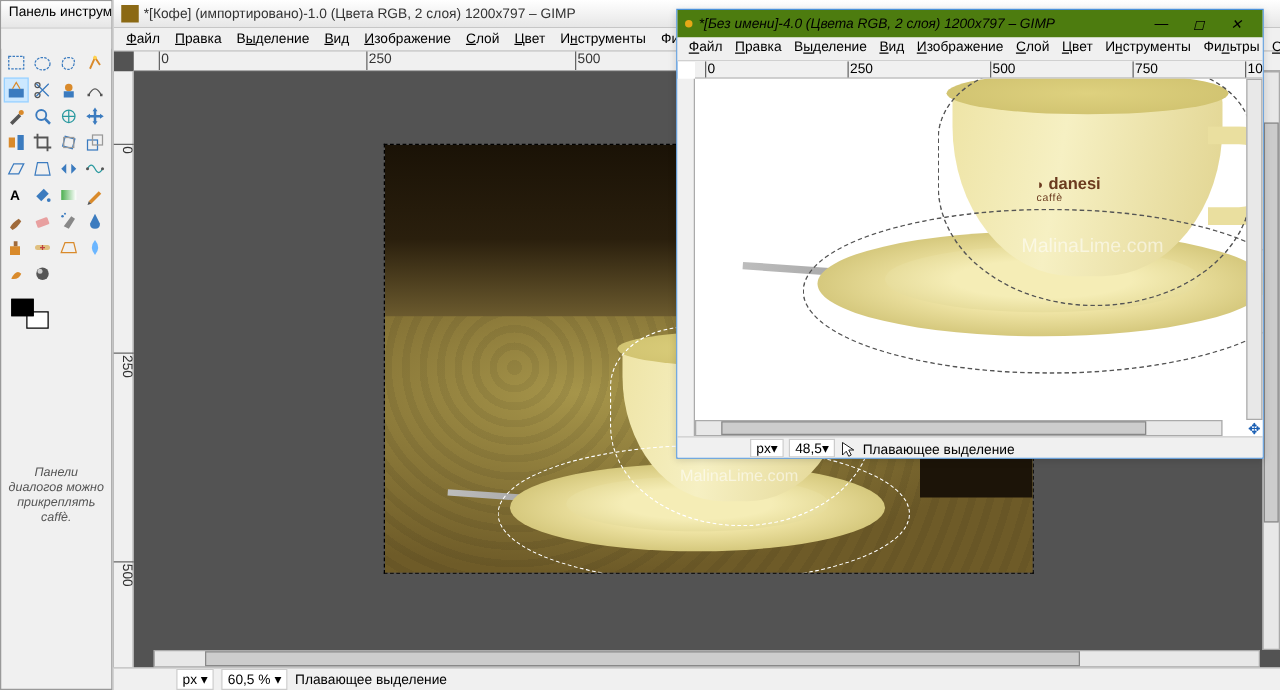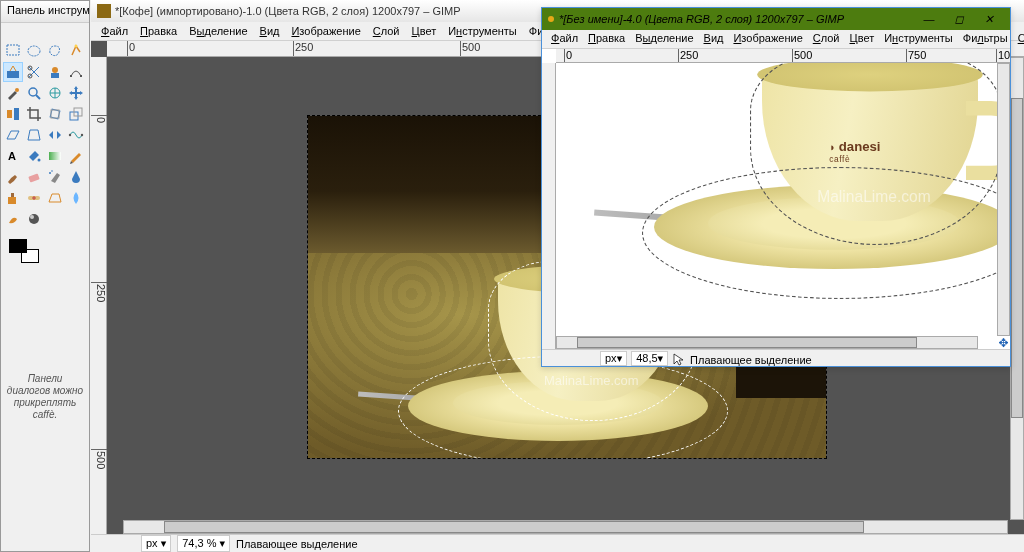--- a/index.html
+++ b/index.html
@@ -346,21 +346,21 @@
           <div class="scroll-v-thumb" style="top:40px;height:320px"></div>
         </div>
       <div class="scroll-h">
           <div class="scroll-h-thumb" style="left:40px;width:700px"></div>
         </div>
     </div>
   </div>
   <div class="statusbar">
     <span style="width:40px"></span>
     <span class="field"><span>px</span> ▾</span>
-    <span class="field"><span>74,3 %</span> ▾</span>
+    <span class="field"><span>60,5 %</span> ▾</span>
     <span>Плавающее выделение</span>
   </div>
 </div>
 
 <div class="float-win">
   <div class="float-title">
     <span class="dot"></span>
     <span>*[Без имени]-4.0 (Цвета RGB, 2 слоя) 1200x797 – GIMP</span>
     <div class="win-controls">
       <div class="win-btn">—</div>

